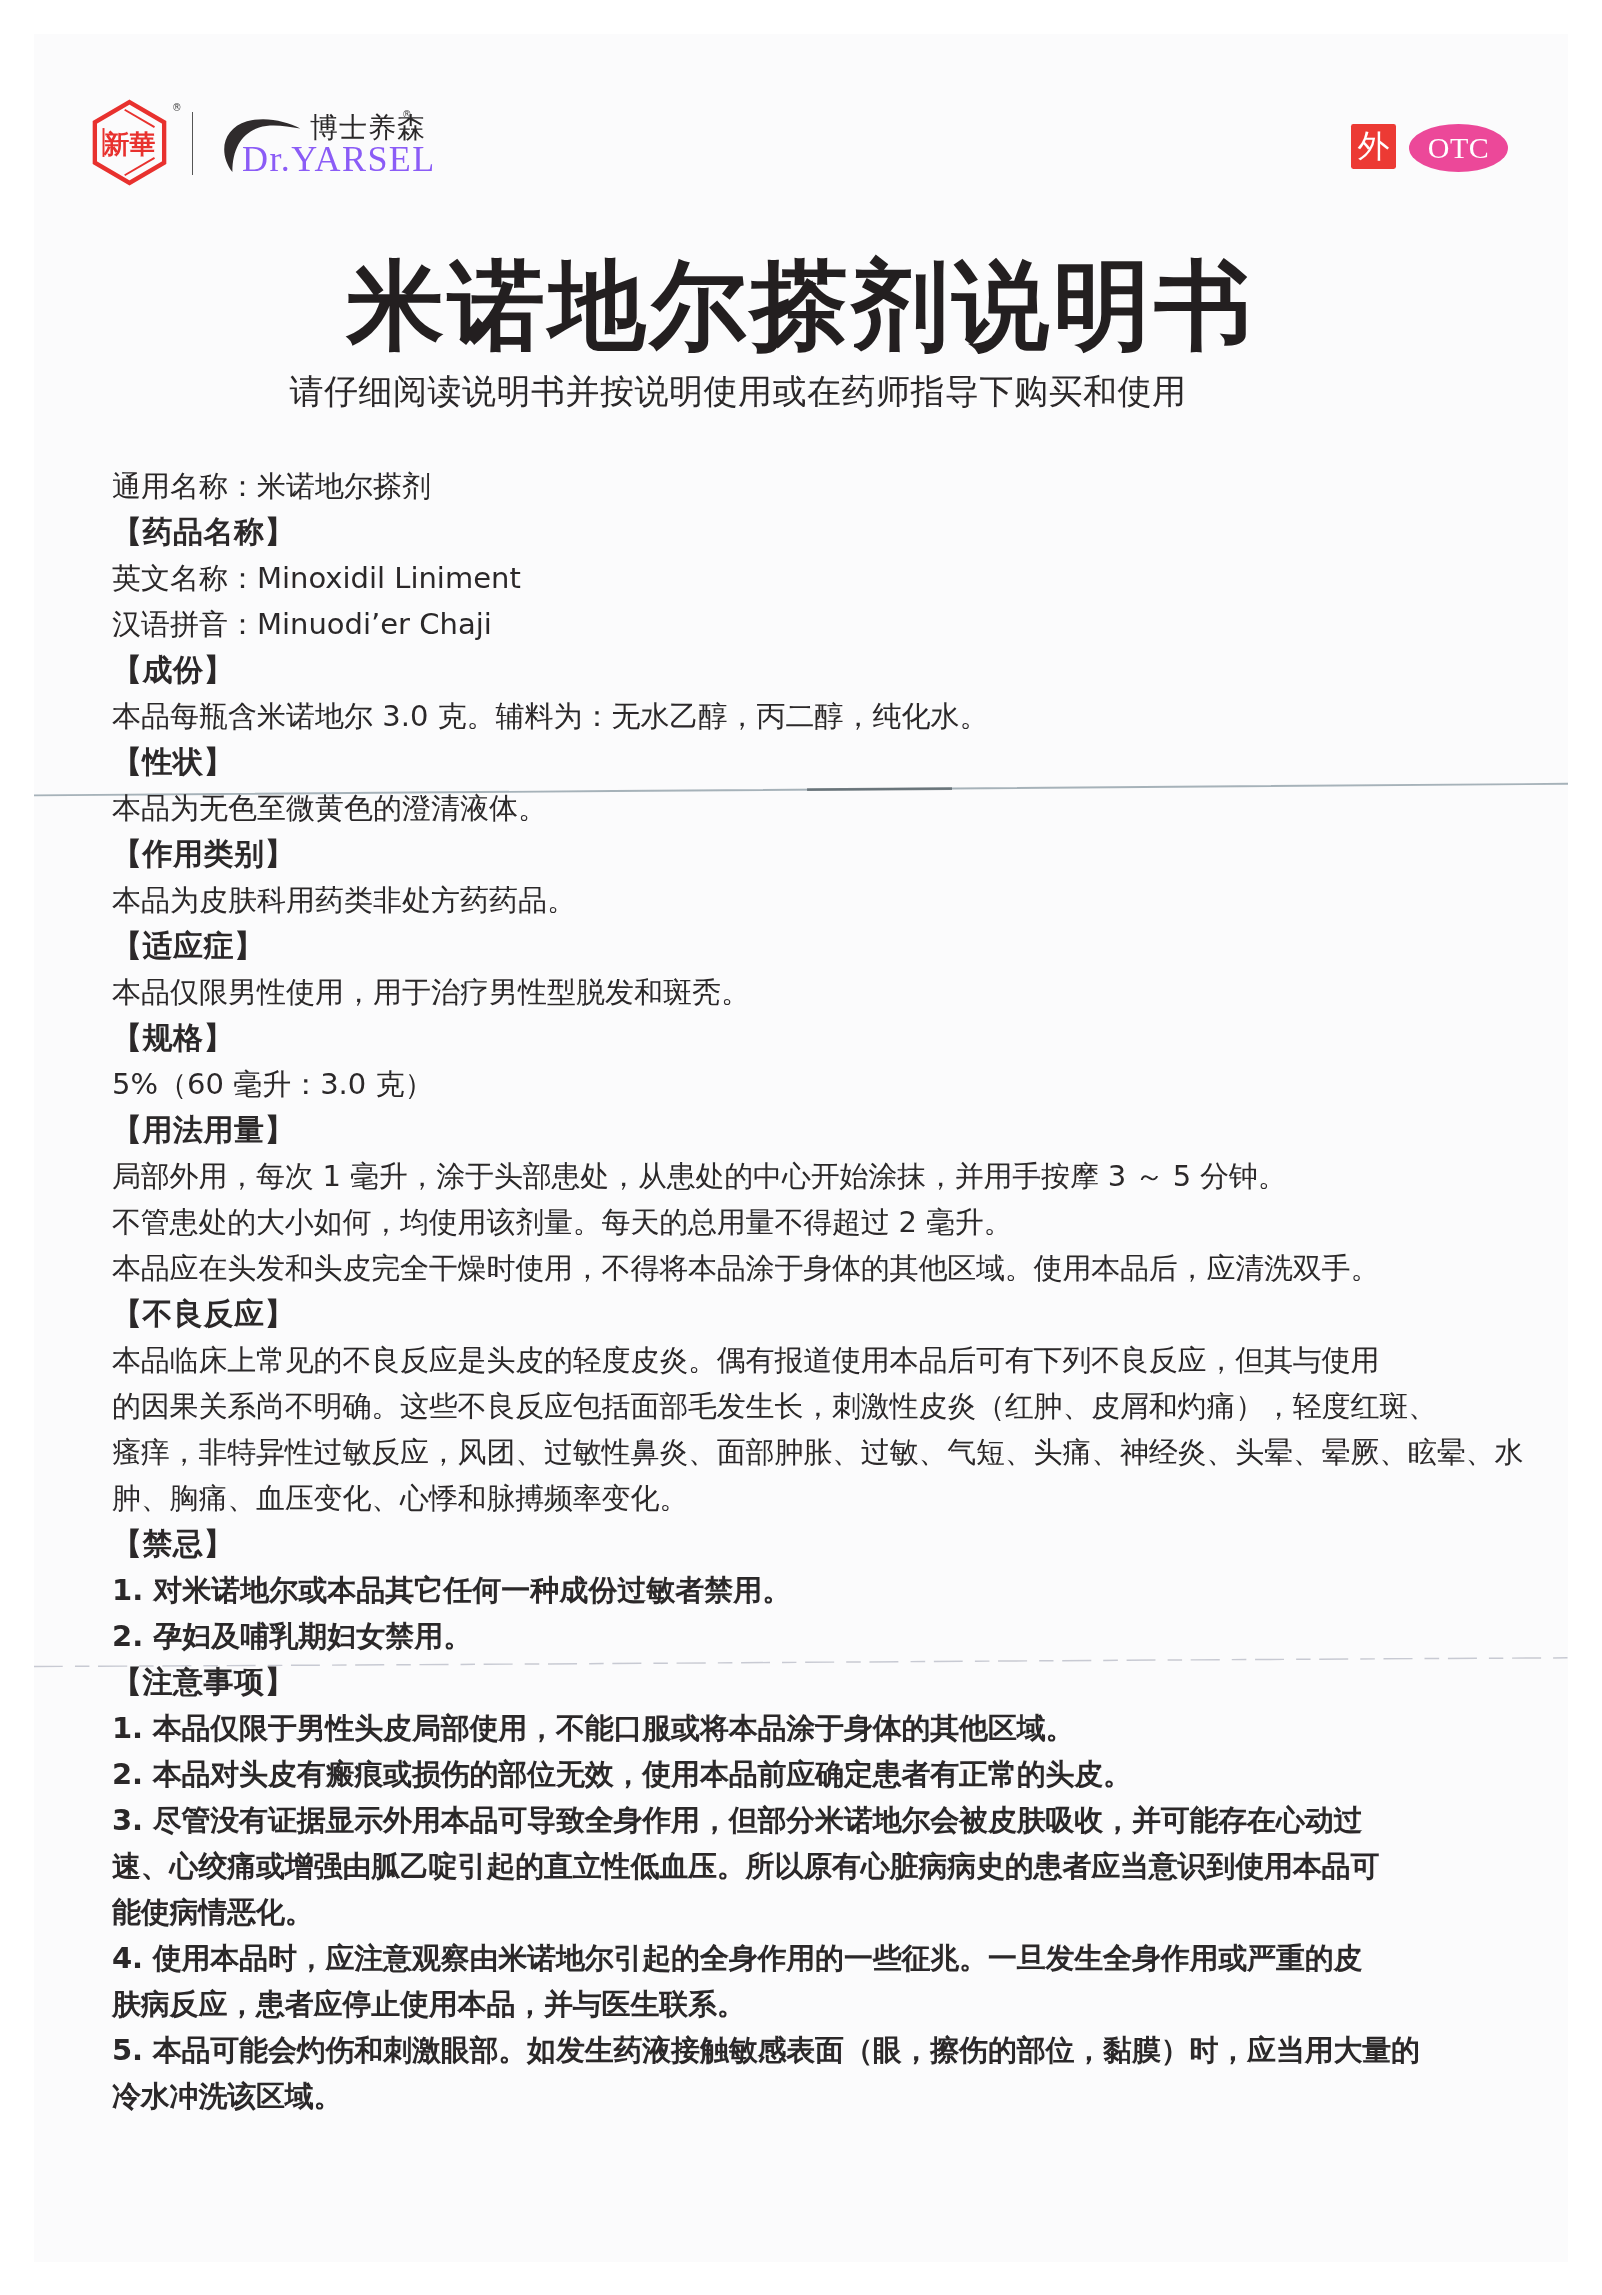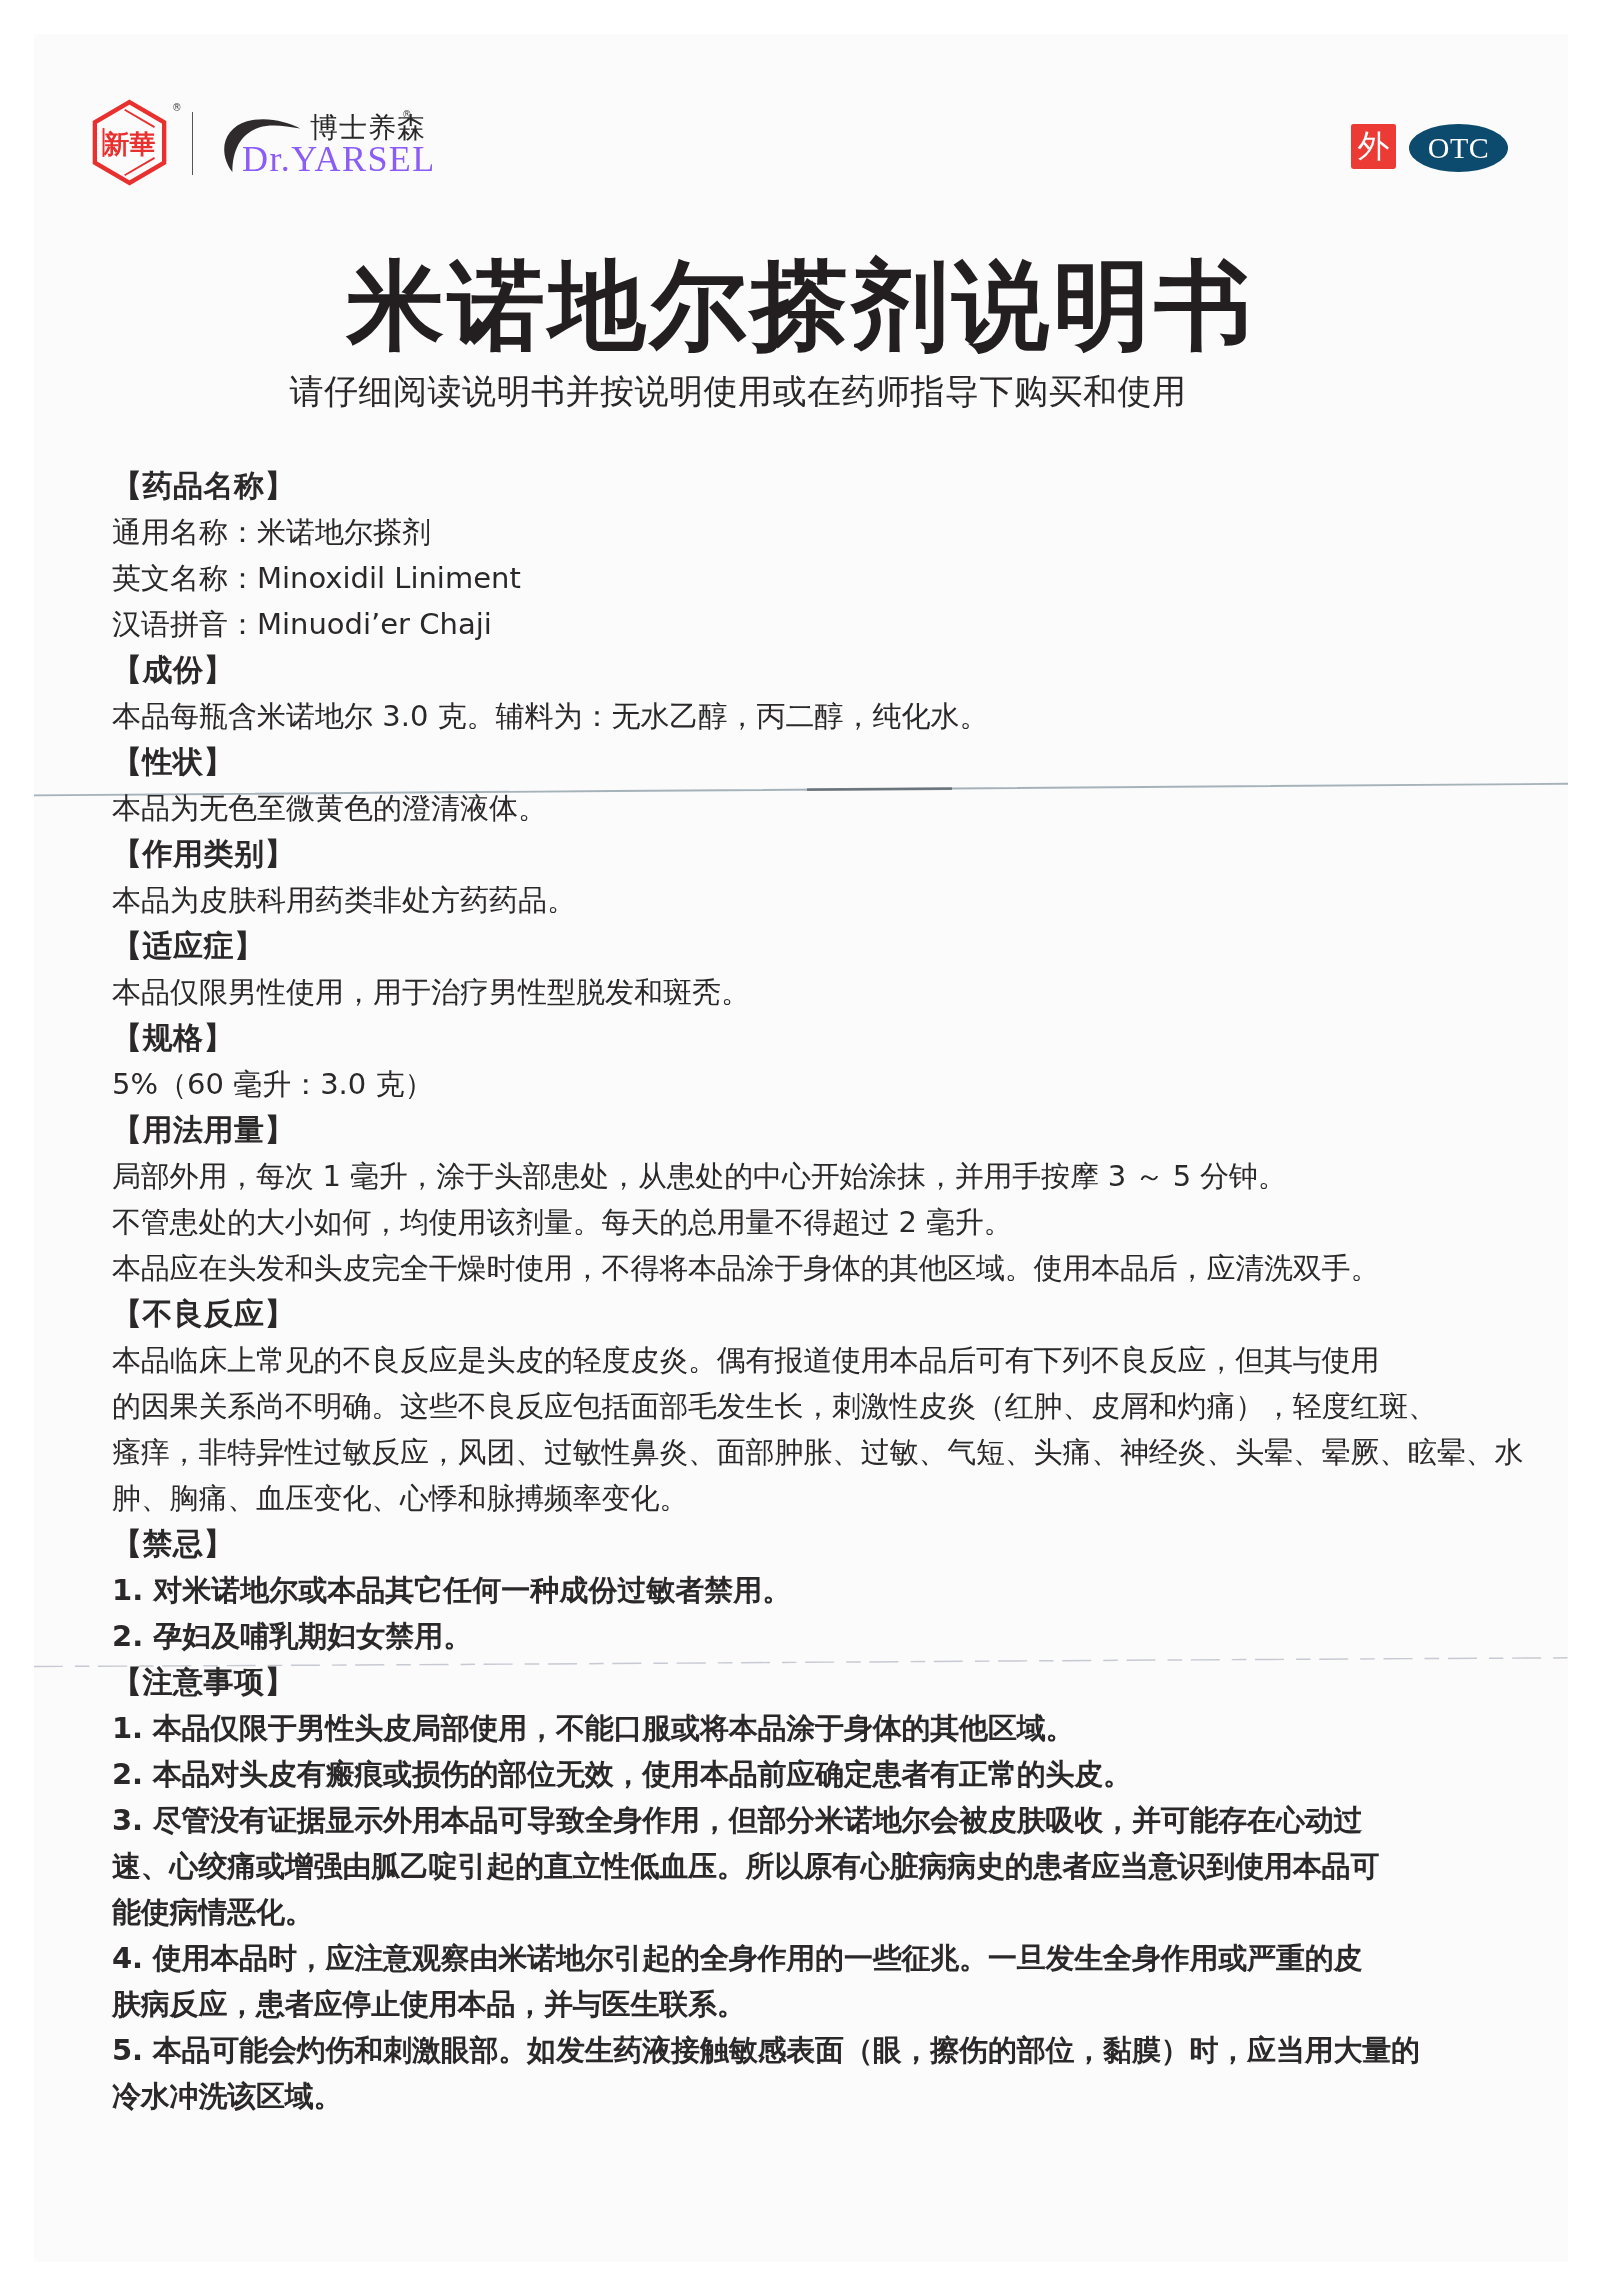--- a/index.html
+++ b/index.html
@@ -102,21 +102,21 @@
     line-height: 45px;
     text-align: center;
     font-family: "DejaVu Sans", sans-serif;
   }
   .badge-otc {
     position: absolute;
     left: 1409px;
     top: 124px;
     width: 99px;
     height: 48px;
-    background: #0c4a6e;
+    background: #ec4899;
     border-radius: 50%;
     color: #fff;
     font-family: "Liberation Serif", "DejaVu Serif", serif;
     font-size: 30px;
     line-height: 48px;
     text-align: center;
     letter-spacing: 0.5px;
   }
 
   .doc-title {
@@ -209,22 +209,22 @@
 
 <div class="badge-wai">外</div>
 <div class="badge-otc">OTC</div>
 
 <div class="doc-title">米诺地尔搽剂说明书</div>
 <div class="doc-subtitle">请仔细阅读说明书并按说明使用或在药师指导下购买和使用</div>
 
 <div class="content">
 
   <div>
+    <div class="line">通用名称：米诺地尔搽剂</div>
     <div class="line heading">【药品名称】</div>
-    <div class="line">通用名称：米诺地尔搽剂</div>
     <div class="line">英文名称：Minoxidil Liniment</div>
     <div class="line">汉语拼音：Minuodi’er Chaji</div>
   </div>
 
   <div>
     <div class="line heading">【成份】</div>
     <div class="line">本品每瓶含米诺地尔 3.0 克。辅料为：无水乙醇，丙二醇，纯化水。</div>
   </div>
 
   <div>

